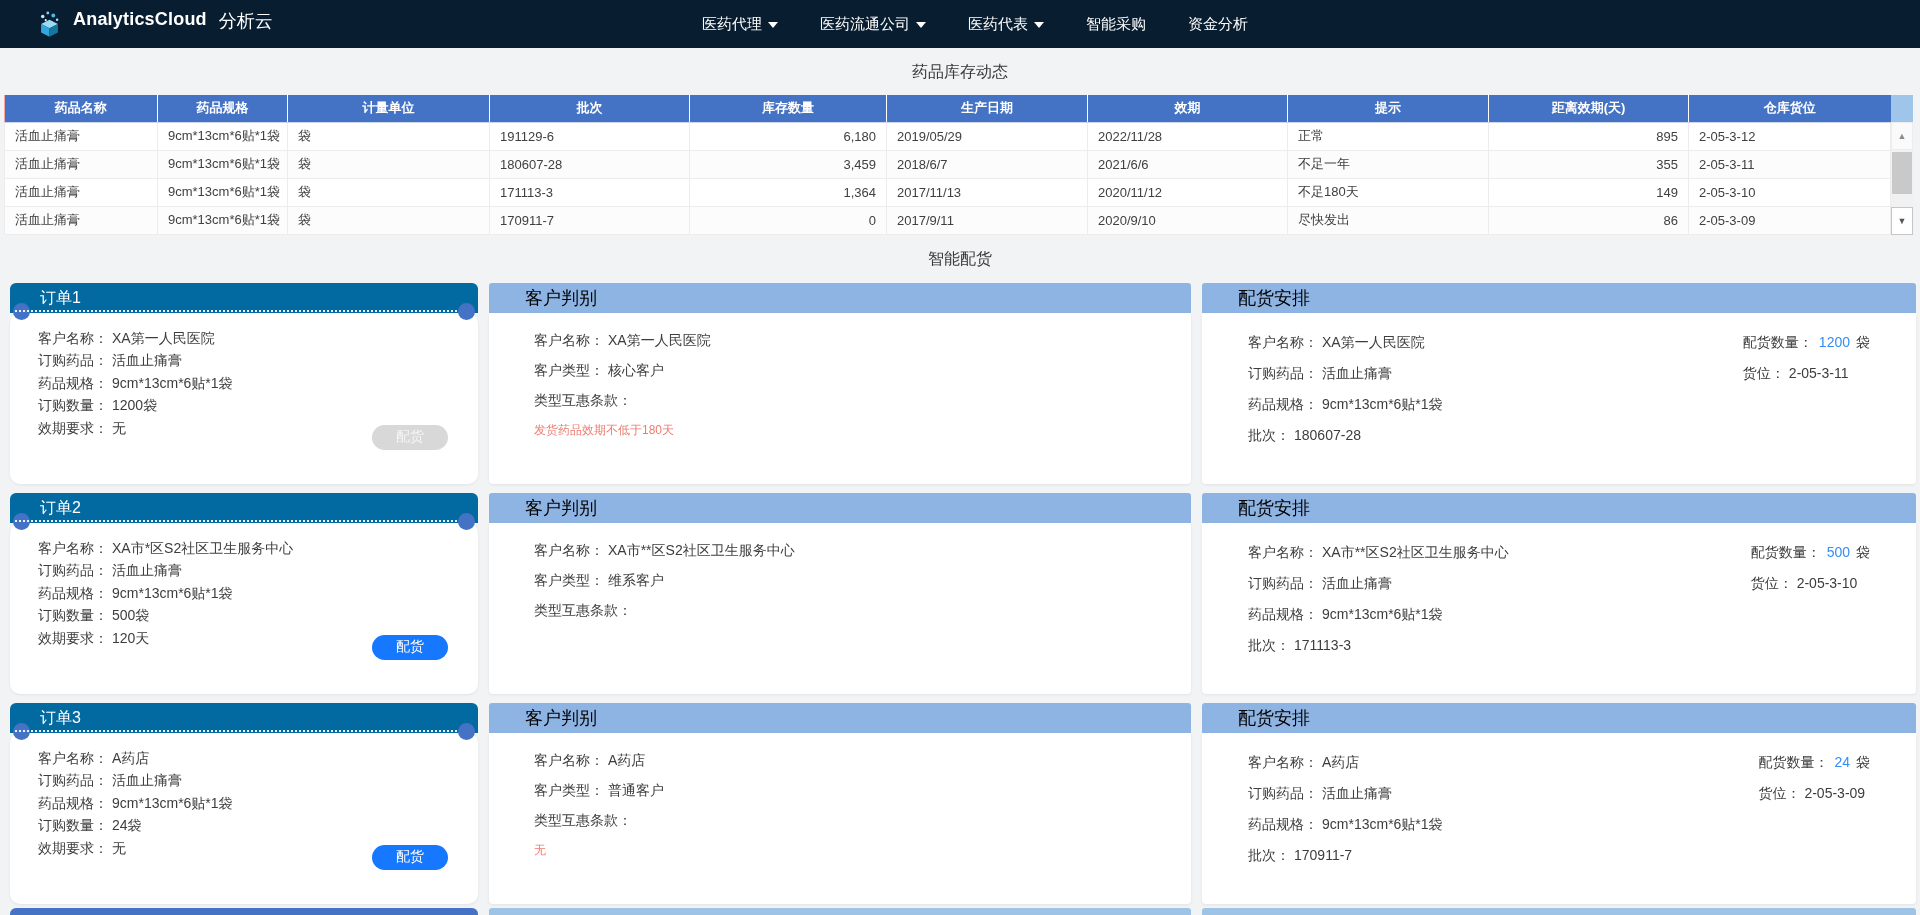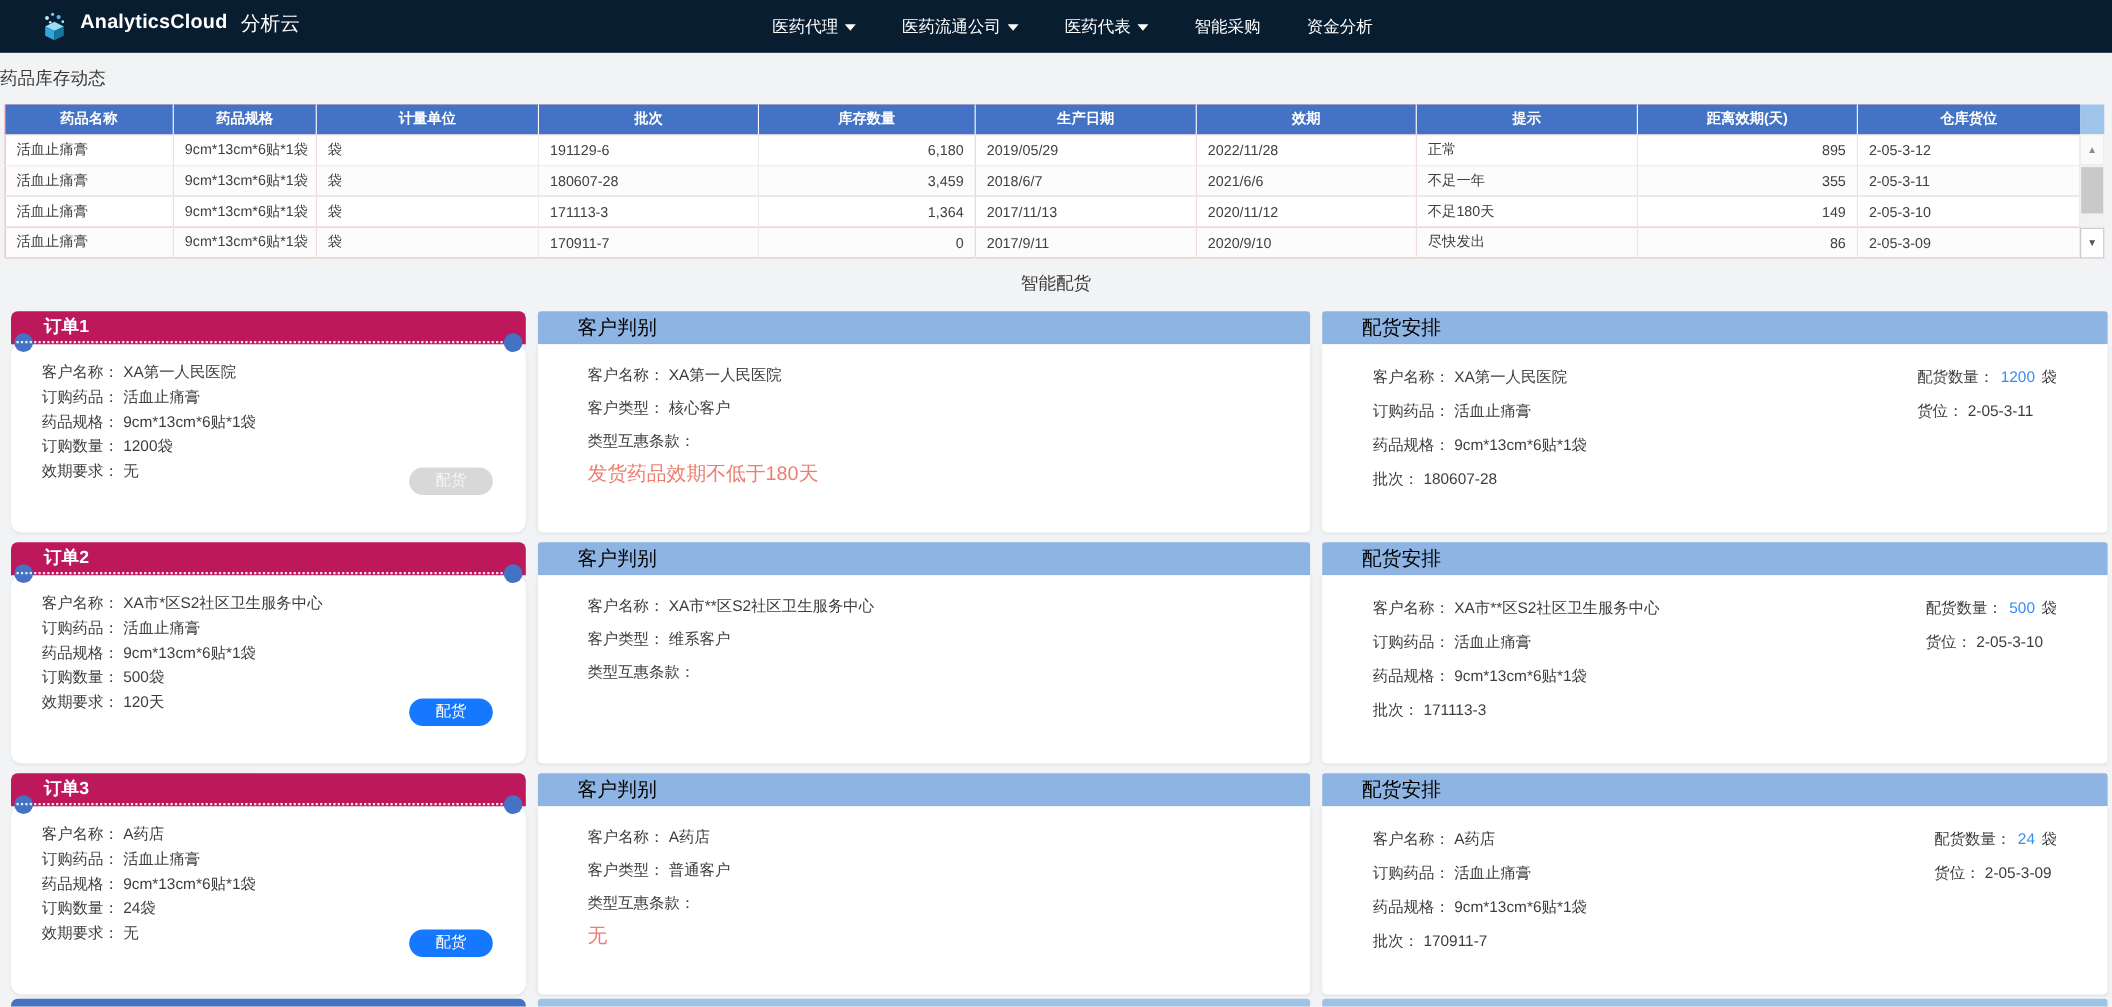--- a/index.html
+++ b/index.html
@@ -9,21 +9,21 @@
   
   .navbar { position:relative; height:48px; background:#081d30; display:flex; align-items:center; color:#fff; }
   .brand { display:flex; gap:10px; margin-left:36px; }
   .brand-name { font-size:18px; font-weight:700; letter-spacing:.2px; }
   .brand-cn { font-size:18px; font-weight:400; margin-left:2px; }
   .nav-menu { position:absolute; left:702px; top:0; height:48px; display:flex; align-items:center; gap:42px; }
   .nav-item { display:flex; align-items:center; gap:6px; font-size:15px; color:#fff; cursor:pointer; white-space:nowrap; }
   .caret { width:0; height:0; border-left:5px solid transparent; border-right:5px solid transparent; border-top:6px solid #fff; margin-top:2px; }
 
   
-  .section-title { height:47px; line-height:47px; text-align:left; font-size:16px; color:#3a3a3a; }
+  .section-title { height:47px; line-height:47px; text-align:center; font-size:16px; color:#3a3a3a; }
   .section-title2 { height:48px; line-height:48px; text-align:center; font-size:16px; color:#3a3a3a; }
 
   
   .table-wrap { display:flex; margin-left:4px; }
   table.inv { border-collapse:collapse; table-layout:fixed; width:1886px; background:#fca5a5; }
   table.inv th { background:#4472c4; color:#fff; font-size:13px; font-weight:700; height:27px;
                  border-right:1px solid #fff; border-bottom:1px solid #cfd8ea; text-align:center; }
   table.inv th:last-child { border-right:none; }
   table.inv td { height:28px; font-size:13px; color:#404040; padding:0 10px; background:#fff;
                  border:1px solid #ececec; border-top:none; white-space:nowrap; overflow:hidden; }
@@ -37,42 +37,42 @@
            color:#8a8a8a; background:#fafafa; border:1px solid #ededed; cursor:pointer; }
   .ts-track { flex:1; background:#f1f1f1; }
   .ts-thumb { height:42px; margin:2px 1px 0 1px; background:#c9c9c9; cursor:grab; }
   .ts-down { height:28px; display:flex; align-items:center; justify-content:center; font-size:9px;
              color:#555; background:#fff; border:1px solid #c6c6c6; cursor:pointer; }
 
   
   .grid { display:grid; grid-template-columns:468px 702px 714px; column-gap:11px; row-gap:9px; margin-left:10px; width:1906px; }
 
   .order-card { position:relative; }
-  .ribbon { position:relative; height:30px; background:#be185d; border-radius:6px 6px 0 0; z-index:2;
-            color:#fff; font-size:16px; font-weight:700; line-height:29px; padding-left:30px; }
+  .ribbon { position:relative; height:30px; background:#0369a1; border-radius:6px 6px 0 0; z-index:2;
+            color:#fff; font-size:16px; font-weight:400; line-height:29px; padding-left:30px; }
   .ribbon::before, .ribbon::after { content:""; position:absolute; bottom:-7px; width:17px; height:17px;
             background:#4472c4; border-radius:50%; }
   .ribbon::before { left:3px; } .ribbon::after { right:3px; }
   .ribbon .dotline { position:absolute; left:5px; right:5px; bottom:1px; border-top:2px dotted rgba(255,255,255,.9); }
   .order-body { position:relative; height:171px; background:#fff; border-radius:10px; box-shadow:0 1px 3px rgba(0,0,0,.07);
                 padding:14px 0 0 28px; }
   .o-line { font-size:14px; color:#3d3d3d; line-height:22.5px; white-space:nowrap; }
   .o-line .val { margin-left:4px; }
   .dispatch-btn { position:absolute; right:30px; bottom:34px; width:76px; height:25px; border:none; border-radius:13px;
                   font-size:14px; font-family:inherit; cursor:pointer; }
   .dispatch-btn.enabled { background:#1677ff; color:#fff; }
   .dispatch-btn.disabled { background:#d8d8d8; color:#f5f5f5; cursor:default; }
 
   .panel-head { height:30px; background:#8eb4e3; border-radius:3px 3px 0 0; line-height:30px;
                 padding-left:36px; font-size:18px; color:#000000; }
   .panel-body { height:171px; background:#fff; border-radius:0 0 4px 4px; box-shadow:0 1px 3px rgba(0,0,0,.07); }
   .judge-body { padding:12px 0 0 45px; }
   .j-line { font-size:14px; color:#3d3d3d; line-height:30px; white-space:nowrap; }
   .j-line .val { margin-left:4px; }
-  .j-cond { font-size:18px; line-height:30px; color:#ec7d70; }
+  .j-cond { font-size:12px; line-height:30px; color:#ec7d70; }
 
   .arr-body { display:flex; justify-content:space-between; padding:14px 46px 0 46px; }
   .a-line { font-size:14px; color:#3d3d3d; line-height:31px; white-space:nowrap; }
   .a-line .val { margin-left:4px; }
   .arr-right { text-align:left; }
   .qty-val { color:#338df6; margin:0 4px 0 6px; }
   .unit { margin-left:2px; }
 
   
   .peek { display:grid; grid-template-columns:468px 702px 714px; column-gap:11px; margin-left:10px; margin-top:4px; height:12px; }

